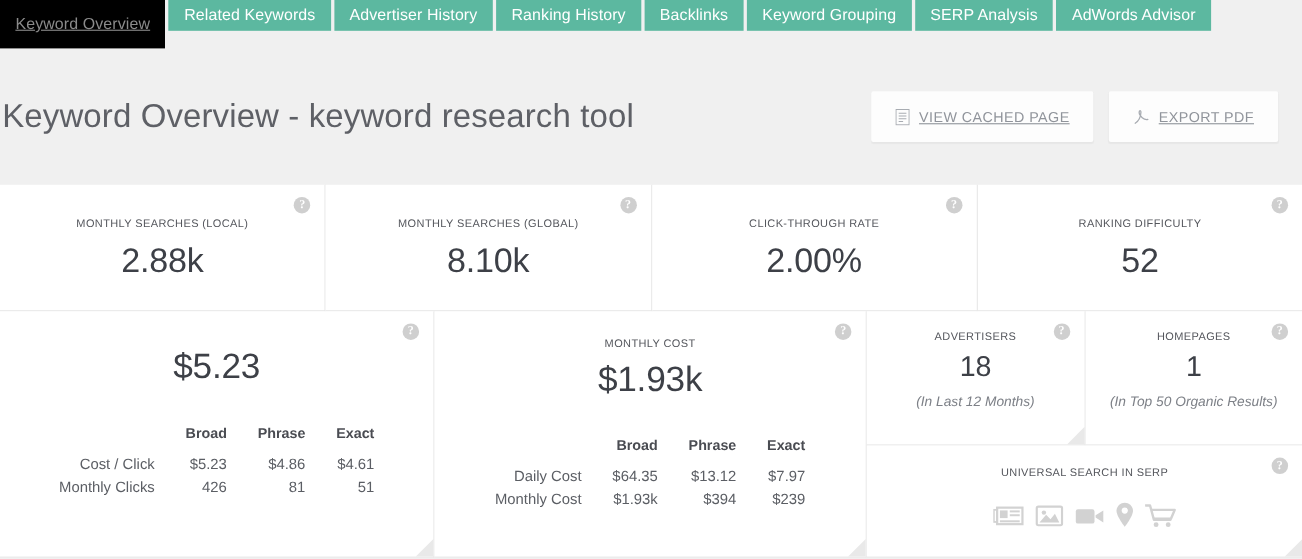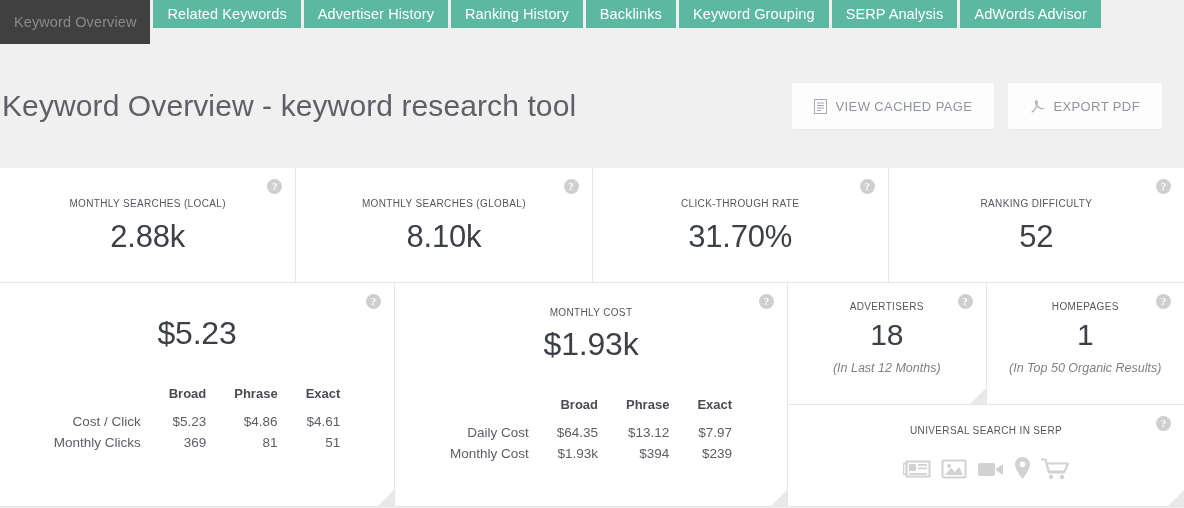--- a/index.html
+++ b/index.html
@@ -27,23 +27,24 @@
     color: #ffffff;
     font-size: 14.5px;
     letter-spacing: .1px;
     margin-right: 3px;
     height: 28px;
     padding: 0 14px;
     cursor: pointer;
     white-space: nowrap;
   }
   .tab.active {
-    background: #404040;
+    background: #000000;
     color: #8a8a8a;
     height: 44px;
+    text-decoration: underline;
   }
   .tab:last-child { margin-right: 0; }
 
   
   .page-head {
     height: 124px;
     display: flex;
     align-items: center;
     justify-content: space-between;
     padding: 0 20px 0 0;
@@ -65,20 +66,21 @@
     padding: 0 22px;
     display: flex;
     align-items: center;
     gap: 8px;
     color: #90949b;
     font-size: 13px;
     letter-spacing: .4px;
     font-family: "Liberation Sans", sans-serif;
     cursor: pointer;
     box-shadow: 0 1px 1px rgba(0,0,0,0.04);
+    text-decoration: underline;
   }
   .hbtn svg { display: block; }
 
   
   .grid-row { display: flex; width: 1184px; }
   .card {
     background: #ffffff;
     position: relative;
     border-right: 1px solid #e6e6e6;
     border-bottom: 1px solid #e6e6e6;
@@ -157,21 +159,21 @@
     font-size: 13.5px;
   }
   .mini-table td.rowhead {
     padding-left: 0;
     color: #5b5e64;
   }
 
   .rightcol { width: 396px; display: flex; flex-direction: column; }
   .rightcol-top { display: flex; height: 122px; }
   .small { flex: 1 1 0; padding-top: 18px; position: relative; }
-  .small .m-value { margin-top: 6px; font-size: 30px; }
+  .small .m-value { margin-top: 6px; font-size: 26px; }
   .small .m-sub { margin-top: 9px; }
 
   .usearch { height: 102px; padding-top: 20px; position: relative; }
   .uicons {
     display: flex;
     justify-content: center;
     align-items: flex-end;
     gap: 10px;
     margin-top: 20px;
     color: #d2d2d2;
@@ -241,21 +243,21 @@
     <div class="m-value">2.88k</div>
   </div>
   <div class="card r1">
     <div class="help">?</div>
     <div class="m-label">MONTHLY SEARCHES (GLOBAL)</div>
     <div class="m-value">8.10k</div>
   </div>
   <div class="card r1">
     <div class="help">?</div>
     <div class="m-label">CLICK-THROUGH RATE</div>
-    <div class="m-value">31.70%</div>
+    <div class="m-value">2.00%</div>
   </div>
   <div class="card r1">
     <div class="help">?</div>
     <div class="m-label">RANKING DIFFICULTY</div>
     <div class="m-value">52</div>
   </div>
 </div>
 
 <div class="grid-row">
 
@@ -273,21 +275,21 @@
       </thead>
       <tbody>
         <tr>
           <td class="rowhead">Cost / Click</td>
           <td>$5.23</td>
           <td>$4.86</td>
           <td>$4.61</td>
         </tr>
         <tr>
           <td class="rowhead">Monthly Clicks</td>
-          <td>369</td>
+          <td>426</td>
           <td>81</td>
           <td>51</td>
         </tr>
       </tbody>
     </table>
     <div class="card-corner"></div>
   </div>
 
   <div class="card big second">
     <div class="help">?</div>

